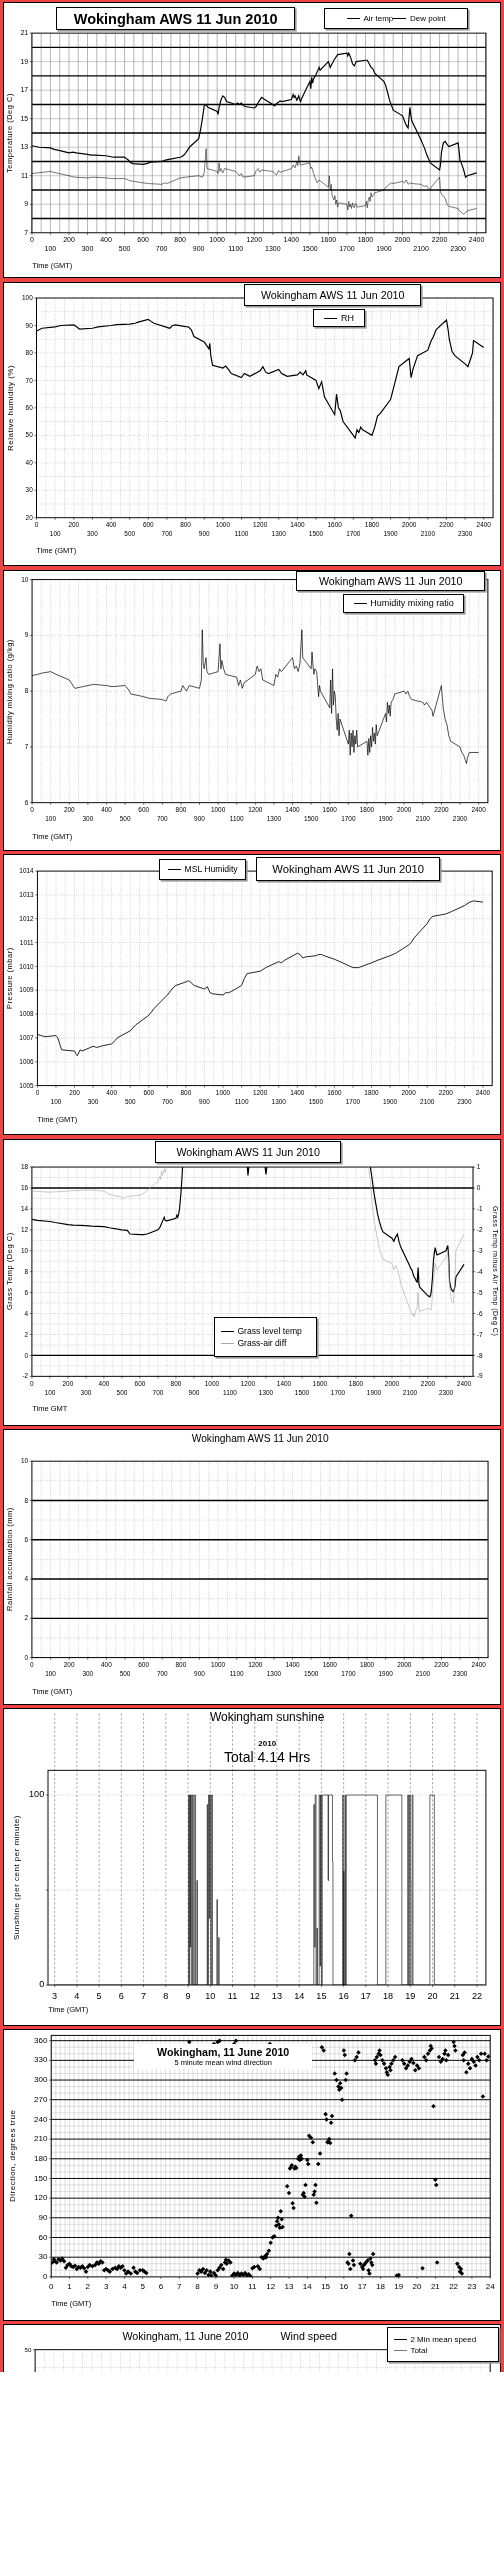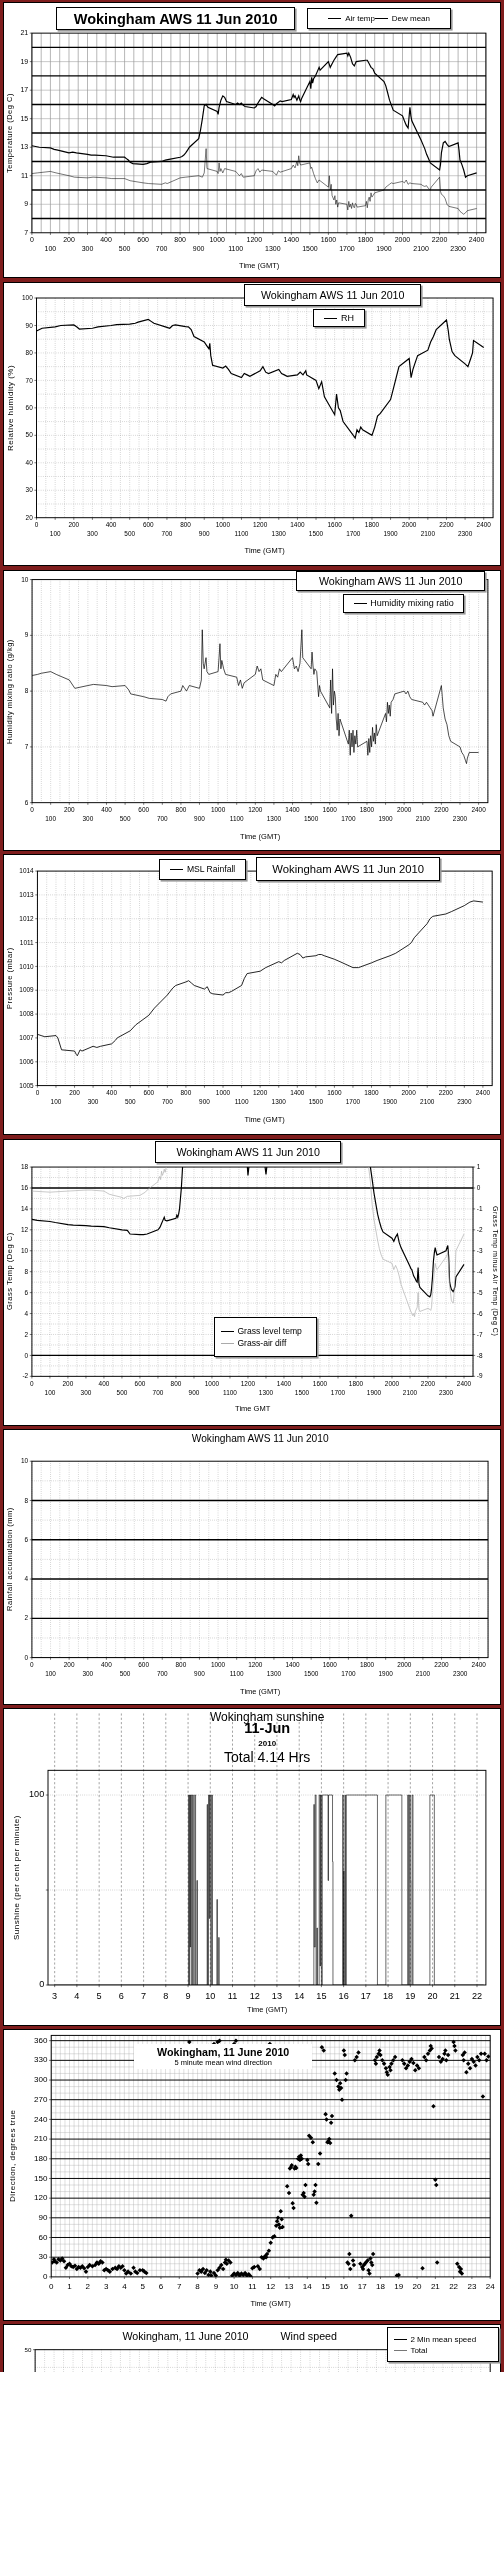--- a/index.html
+++ b/index.html
@@ -1,16 +1,16 @@
 <!DOCTYPE html>
 <html style="font-size:8.6px"><head>
 <meta charset="utf-8">
 <style>
   html,body{margin:0;padding:0;background:#fff;font-family:"Liberation Sans",sans-serif;color:#000}
-  #canvas{position:relative;width:504px;height:2372px;background:#7f1d1d;overflow:hidden}
+  #canvas{position:relative;width:504px;height:2372px;background:#ef4444;overflow:hidden}
   .panel{position:absolute;left:3.2px;width:498px;border:1.1px solid #000;background:#fff;box-sizing:border-box}
   .panel svg{position:absolute;left:0;top:0}
   svg text{font-family:"Liberation Sans",sans-serif}
   .tx{font-size:12px;fill:#000}
   svg.t13 .tx{font-size:13px}
   svg.t17 .tx{font-size:17px}
   svg.t15 .tx{font-size:15px}
   svg.t11 .tx{font-size:11.5px}
   .tk{stroke:#000;stroke-width:1}
   .ax{fill:none;stroke:#000;stroke-width:1.8}
@@ -18,21 +18,21 @@
   .gHH{stroke:#000;stroke-width:2.6}
   .gH2{stroke:#000;stroke-width:1.8}
   .gHL{stroke:#999;stroke-width:1}
   .gD{stroke:#777;stroke-width:1;stroke-dasharray:1 3}
   .gDs{stroke:#555;stroke-width:1;stroke-dasharray:4 4}
   .gT{stroke:#aaa;stroke-width:0.7}
   .box{position:absolute;background:#fff;border:0.8px solid #000;box-shadow:1.6px 1.6px 0 #999;display:flex;align-items:center;justify-content:center;box-sizing:border-box}
   .nbx{position:absolute;text-align:center}
   .vlab{position:absolute;writing-mode:vertical-rl;transform:rotate(180deg);display:flex;align-items:center;justify-content:center;font-size:7.5px;letter-spacing:0.5px}
   .vlab.rt{transform:none}
-  .xlab{position:absolute;text-align:center;font-size:7.5px}
+  .xlab{position:absolute;font-size:7.5px}
   .li{display:flex;align-items:center;gap:3.8px;white-space:nowrap}
   .sw{display:inline-block;width:13px;height:0;border-top:1.1px solid #000}
   .legcol{flex-direction:column;align-items:flex-start;justify-content:center;gap:2px;padding-left:5.4px}
 </style>
 </head>
 <body>
 
 <div id="canvas">
 
   <section class="panel" style="top:2.1px;height:276px">
@@ -169,28 +169,28 @@
         <line x1="48" y1="162.3" x2="52" y2="162.3" class="tk"></line>
         <text x="45" y="166.3" class="tx" text-anchor="end">17</text>
         <line x1="48" y1="109.1" x2="52" y2="109.1" class="tk"></line>
         <text x="45" y="113.1" class="tx" text-anchor="end">19</text>
         <line x1="48" y1="56.0" x2="52" y2="56.0" class="tk"></line>
         <text x="45" y="60.0" class="tx" text-anchor="end">21</text>
       </svg>
     <div class="box" style="left:52px;top:4.3px;width:239px;height:22.5px;font-size:14.5px;font-weight:bold">
         <span>Wokingham AWS 11 Jun 2010</span>
       </div>
-    <div class="box" style="left:303px;top:5.4px;width:144px;height:20.4px;gap:0;font-size:8px">
+    <div class="box" style="left:320px;top:5.4px;width:144px;height:20.4px;gap:0;font-size:8px">
       <span class="li">
           <span class="sw" style="border-top: 1.1px solid rgb(0, 0, 0);"></span>
           <span>Air temp</span>
         </span>
       <span class="li">
           <span class="sw" style="border-top: 0.5px solid rgb(0, 0, 0);"></span>
-          <span>Dew mean</span>
+          <span>Dew point</span>
         </span>
     </div>
     <div class="vlab" style="left:1.1px;top:30px;height:200px">Temperature (Deg C)</div>
     <div class="xlab" style="left:28px;top:258px;width:454px">Time (GMT)</div>
   </section>
 
   <section class="panel" style="top:282px;height:284px">
     <svg width="498" height="284" viewBox="0 0 928 530">
         <clipPath id="cp1">
           <rect x="60" y="28" width="852" height="410"></rect>
@@ -610,21 +610,21 @@
         <line x1="58" y1="118.9" x2="62" y2="118.9" class="tk"></line>
         <text x="55" y="122.9" class="tx" text-anchor="end">1012</text>
         <line x1="58" y1="74.4" x2="62" y2="74.4" class="tk"></line>
         <text x="55" y="78.4" class="tx" text-anchor="end">1013</text>
         <line x1="58" y1="30.0" x2="62" y2="30.0" class="tk"></line>
         <text x="55" y="34.0" class="tx" text-anchor="end">1014</text>
       </svg>
     <div class="box" style="left:155px;top:4.3px;width:87px;height:20.4px;font-size:8.6px">
       <span class="li">
           <span class="sw" style="border-top: 0.8px solid rgb(0, 0, 0);"></span>
-          <span>MSL Rainfall</span>
+          <span>MSL Humidity</span>
         </span>
     </div>
     <div class="box" style="left:252px;top:2.1px;width:184px;height:23.6px;font-size:11.3px">
         <span>Wokingham AWS 11 Jun 2010</span>
       </div>
     <div class="vlab" style="left:1.1px;top:16px;height:215px">Pressure (mbar)</div>
     <div class="xlab" style="left:33px;top:260px;width:455px">Time (GMT)</div>
   </section>
 
   <section class="panel" style="top:1139px;height:287px">
@@ -1020,21 +1020,20 @@
         <text x="840.0" y="540" class="tx" text-anchor="middle">21</text>
         <line x1="881.4" y1="514" x2="881.4" y2="518" class="tk"></line>
         <text x="881.4" y="540" class="tx" text-anchor="middle">22</text>
         <line x1="78" y1="514.0" x2="82" y2="514.0" class="tk"></line>
         <text x="75" y="518.0" class="tx" text-anchor="end">0</text>
         <line x1="78" y1="337.0" x2="82" y2="337.0" class="tk"></line>
         <line x1="78" y1="160.0" x2="82" y2="160.0" class="tk"></line>
         <text x="75" y="164.0" class="tx" text-anchor="end">100</text>
       </svg>
     <div class="nbx" style="left:44px;top:1.1px;width:438px;font-size:12px">Wokingham sunshine</div>
-    <div class="nbx" style="left:44px;top:10.7px;width:438px;font-size:14.5px;font-weight:bold">11-Jun</div>
     <div class="nbx" style="left:44px;top:30px;width:438px;font-size:8px;font-weight:bold">2010</div>
     <div class="nbx" style="left:44px;top:40px;width:438px;font-size:14px">Total 4.14 Hrs</div>
     <div class="vlab" style="left:7.5px;top:61px;height:215px;font-size:8px">Sunshine (per cent per minute)</div>
     <div class="xlab" style="left:44px;top:296px;width:438px">Time (GMT)</div>
   </section>
 
   <section class="panel" style="top:2029px;height:292px">
     <svg class="t15" width="498" height="292" viewBox="0 0 928 544">
         <clipPath id="cp7">
           <rect x="88" y="10" width="818" height="450"></rect>

